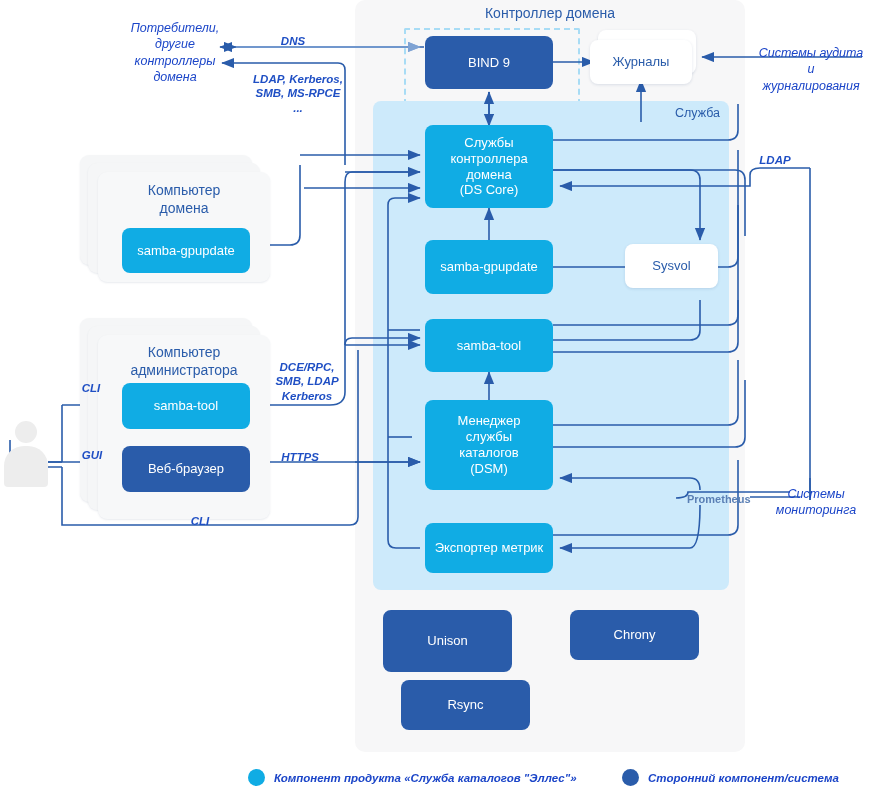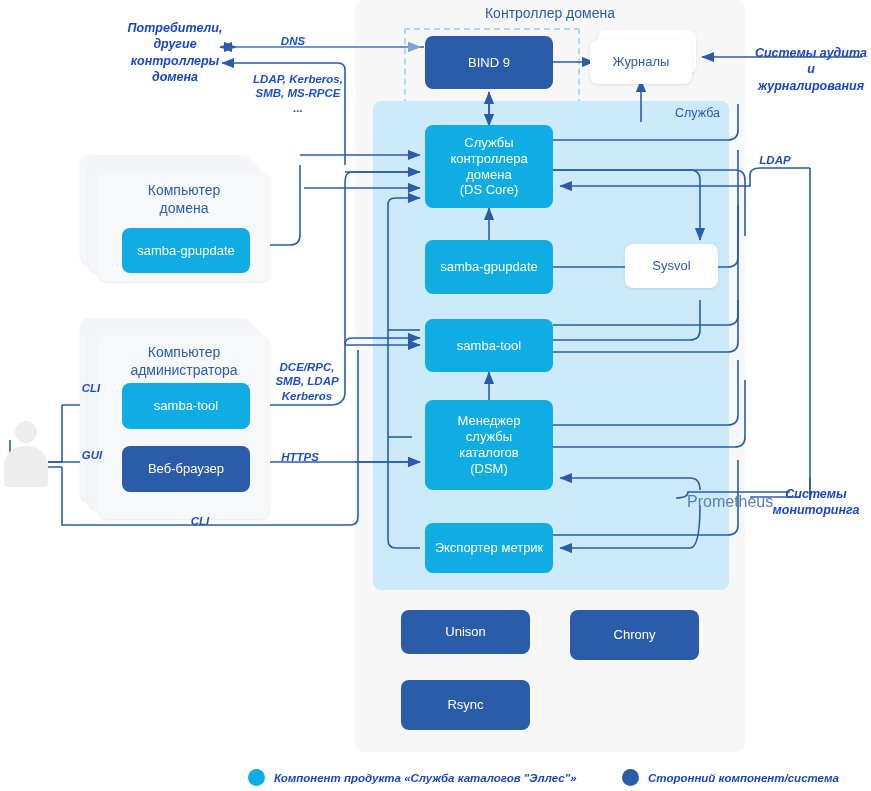--- a/index.html
+++ b/index.html
@@ -60,25 +60,25 @@
     position:absolute;left:598px;top:30px;width:98px;height:44px;
     background:#ffffff;border-radius:8px;box-shadow:0 1px 3px rgba(40,70,120,.14);
   }
 
   
   .wlabel{
     position:absolute;font-size:11.5px;font-weight:bold;font-style:italic;
     color:#1f4fc4;line-height:1.25;text-align:center;white-space:pre-line;
   }
   .edge-label{
-    position:absolute;font-size:12.5px;font-weight:bold;font-style:italic;
+    position:absolute;font-size:12.5px;font-weight:normal;font-style:italic;
     color:#1b45c8;line-height:1.3;text-align:center;white-space:pre-line;
   }
   .prom-label{
-    position:absolute;font-size:16px;color:#5a7fb5;font-style:normal;font-weight:normal;
+    position:absolute;font-size:11px;color:#5a7fb5;font-style:normal;font-weight:bold;
   }
 
   
   .person{position:absolute;left:4px;top:421px;width:44px;height:66px;}
   .person .head{
     position:absolute;left:11px;top:0;width:22px;height:22px;border-radius:50%;
     background:#ededed;
   }
   .person .body{
     position:absolute;left:0;top:25px;width:44px;height:41px;background:#ededed;
@@ -210,21 +210,21 @@
 
   <div class="node light" style="left:425px;top:319px;width:128px;height:53px;">samba-tool</div>
 
   <div class="node light" style="left:425px;top:400px;width:128px;height:90px;white-space:pre-line;">Менеджер
 службы
 каталогов
 (DSM)</div>
 
   <div class="node light" style="left:425px;top:523px;width:128px;height:50px;">Экспортер метрик</div>
 
-  <div class="node dark" style="left:401px;top:610px;width:129px;height:44px;">Unison</div>
+  <div class="node dark" style="left:383px;top:610px;width:129px;height:62px;">Unison</div>
   <div class="node dark" style="left:570px;top:610px;width:129px;height:50px;">Chrony</div>
   <div class="node dark" style="left:401px;top:680px;width:129px;height:50px;">Rsync</div>
 
   <div class="stack" style="left:80px;top:155px;width:192px;height:130px;">
     <div class="sheet" style="left:0;top:0;width:172px;height:110px;"></div>
     <div class="sheet" style="left:8px;top:8px;width:172px;height:110px;"></div>
     <div class="sheet front" style="left:18px;top:17px;width:172px;height:110px;"></div>
     <div class="stack-title" style="left:18px;top:27px;width:172px;white-space:pre-line;">Компьютер
 домена</div>
     <div class="node light" style="left:42px;top:73px;width:128px;height:45px;">samba-gpupdate</div>

